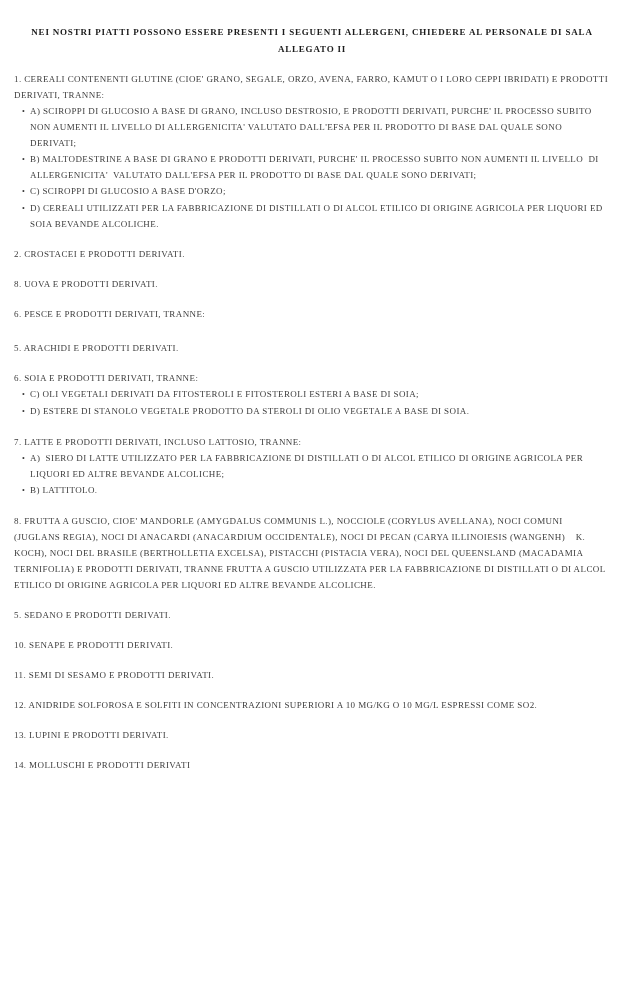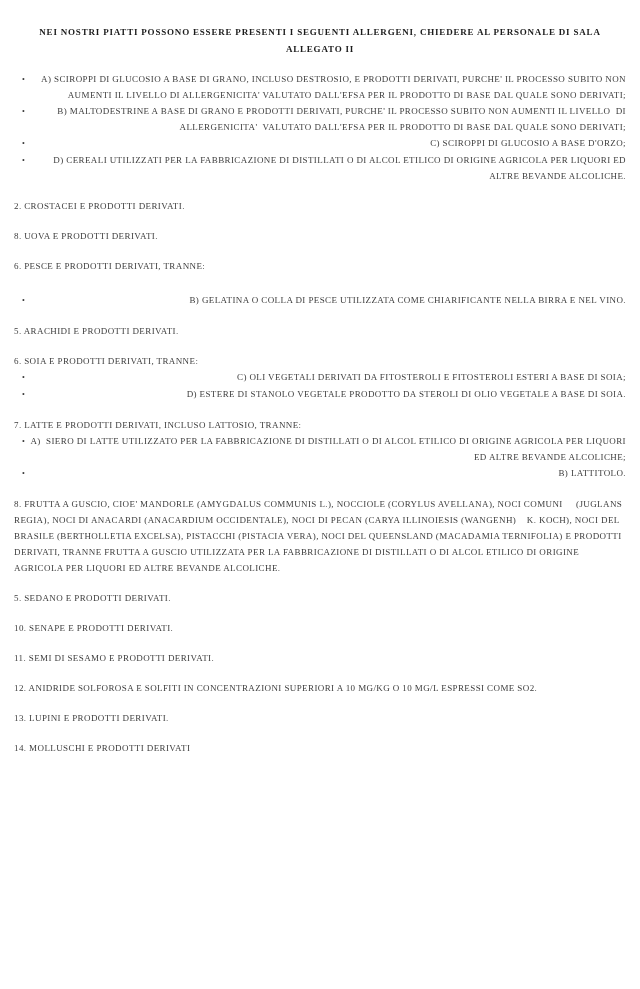--- a/index.html
+++ b/index.html
@@ -5,21 +5,21 @@
   html, body {
     margin: 0;
     padding: 0;
     background: #ffffff;
   }
   .page {
     width: 640px;
     min-height: 989px;
     box-sizing: border-box;
     background: #ffffff;
-    padding: 24px 14px 30px 14px;
+    padding: 24px 30px 30px 14px;
     font-family: "Liberation Serif", "DejaVu Serif", serif;
     color: #3d3d3d;
     font-size: 9px;
     letter-spacing: 0.4px;
     line-height: 16px;
   }
   .doc-header {
     text-align: center;
     font-weight: 700;
     color: #1c1c1c;
@@ -47,69 +47,65 @@
   ul.allergen-list.spaced li + li { margin-top: 17px; }
   .dot {
     flex: 0 0 auto;
     width: 8px;
     color: #3d3d3d;
   }
   .dot::before { content: "\2022"; font-size: 8px; }
   .li-text {
     flex: 1 1 auto;
     white-space: pre-wrap;
-    text-align: right;
   }
 </style>
 </head>
 <body>
 
 <div class="page">
 
   <header class="doc-header">
     <p>NEI NOSTRI PIATTI POSSONO ESSERE PRESENTI I SEGUENTI ALLERGENI, CHIEDERE AL PERSONALE DI SALA</p>
     <p>ALLEGATO II</p>
   </header>
 
   <section>
+    <p class="para has-list">1. CEREALI CONTENENTI GLUTINE (CIOE' GRANO, SEGALE, ORZO, AVENA, FARRO, KAMUT O I LORO CEPPI IBRIDATI) E PRODOTTI DERIVATI, TRANNE:</p>
     <ul class="allergen-list">
       <li>
           <span class="dot"></span>
           <span class="li-text">A) SCIROPPI DI GLUCOSIO A BASE DI GRANO, INCLUSO DESTROSIO, E PRODOTTI DERIVATI, PURCHE' IL PROCESSO SUBITO NON AUMENTI IL LIVELLO DI ALLERGENICITA' VALUTATO DALL'EFSA PER IL PRODOTTO DI BASE DAL QUALE SONO DERIVATI;</span>
         </li>
       <li>
           <span class="dot"></span>
           <span class="li-text">B) MALTODESTRINE A BASE DI GRANO E PRODOTTI DERIVATI, PURCHE' IL PROCESSO SUBITO NON AUMENTI IL LIVELLO  DI  ALLERGENICITA'  VALUTATO DALL'EFSA PER IL PRODOTTO DI BASE DAL QUALE SONO DERIVATI;</span>
         </li>
       <li>
           <span class="dot"></span>
           <span class="li-text">C) SCIROPPI DI GLUCOSIO A BASE D'ORZO;</span>
         </li>
       <li>
           <span class="dot"></span>
-          <span class="li-text">D) CEREALI UTILIZZATI PER LA FABBRICAZIONE DI DISTILLATI O DI ALCOL ETILICO DI ORIGINE AGRICOLA PER LIQUORI ED ALTRE BEVANDE ALCOLICHE.</span>
+          <span class="li-text">D) CEREALI UTILIZZATI PER LA FABBRICAZIONE DI DISTILLATI O DI ALCOL ETILICO DI ORIGINE AGRICOLA PER LIQUORI ED SOIA BEVANDE ALCOLICHE.</span>
         </li>
     </ul>
   </section>
 
   <section>
     <p class="para">2. CROSTACEI E PRODOTTI DERIVATI.</p>
   </section>
 
   <section>
     <p class="para">8. UOVA E PRODOTTI DERIVATI.</p>
   </section>
 
   <section>
     <p class="para has-list">6. PESCE E PRODOTTI DERIVATI, TRANNE:</p>
     <ul class="allergen-list spaced">
-      <li>
-          <span class="dot"></span>
-          <span class="li-text">B) GELATINA O COLLA DI PESCE UTILIZZATA COME CHIARIFICANTE NELLA BIRRA E NEL VINO.</span>
-        </li>
     </ul>
   </section>
 
   <section>
     <p class="para">5. ARACHIDI E PRODOTTI DERIVATI.</p>
   </section>
 
   <section>
     <p class="para has-list">6. SOIA E PRODOTTI DERIVATI, TRANNE:</p>
     <ul class="allergen-list">

